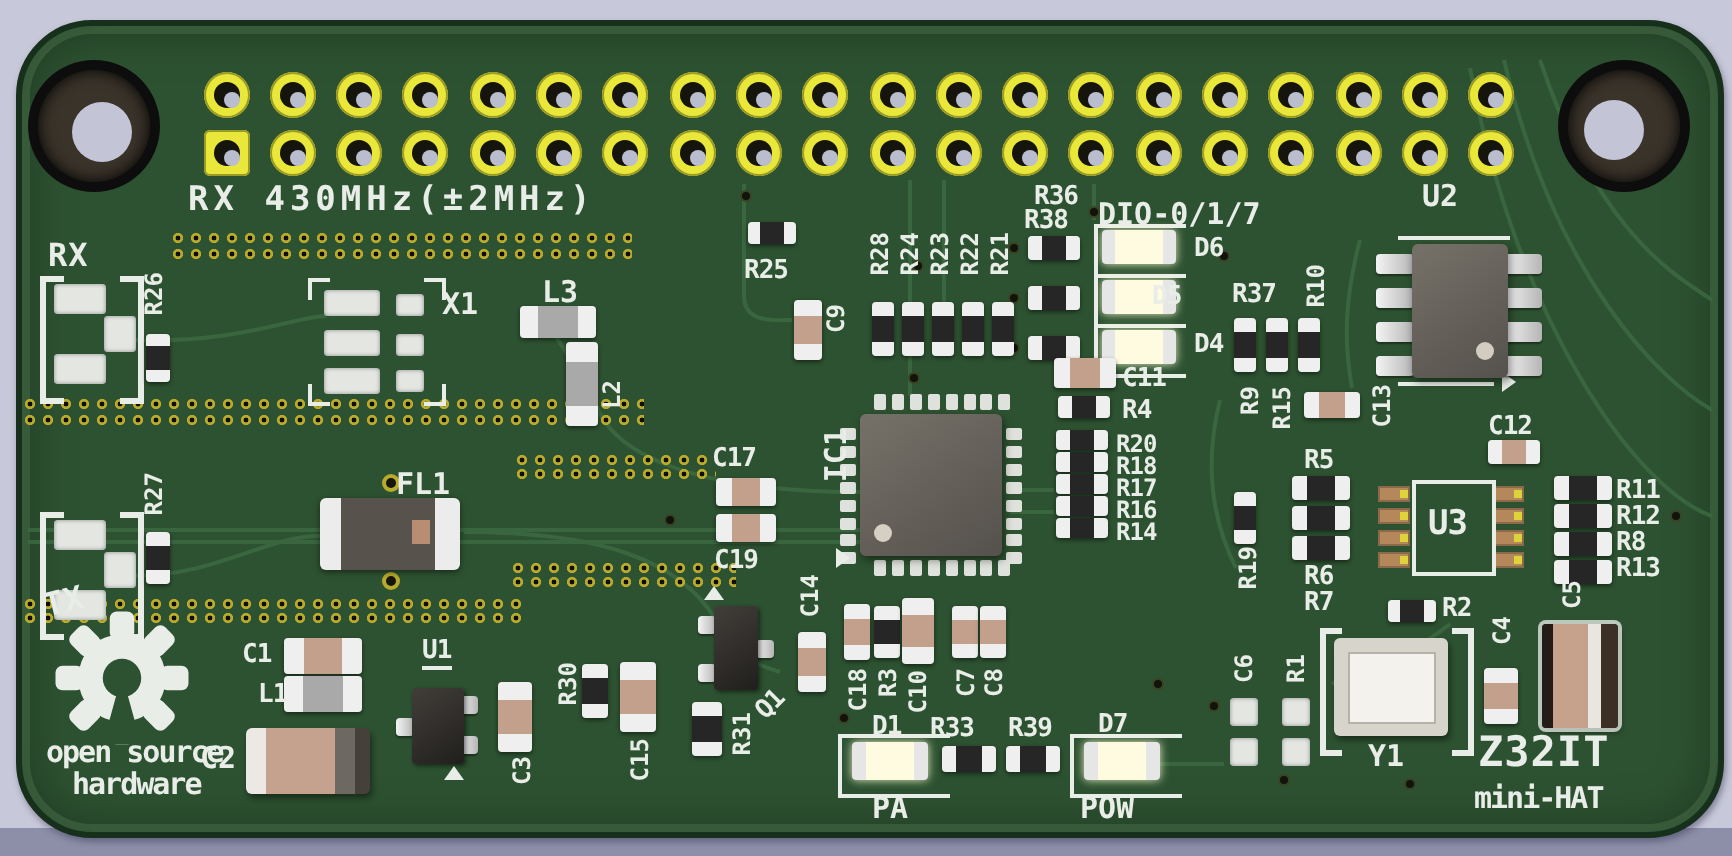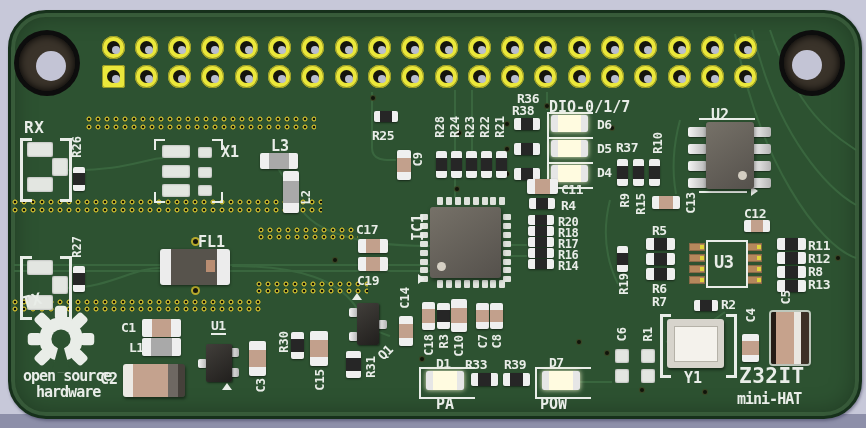--- a/index.html
+++ b/index.html
@@ -493,43 +493,44 @@
       <rect x="-7" y="-38" width="14" height="16" rx="4" transform="rotate(180)"></rect>
       <rect x="-7" y="-38" width="14" height="16" rx="4" transform="rotate(225)"></rect>
       <rect x="-7" y="-38" width="14" height="16" rx="4" transform="rotate(270)"></rect>
       <rect x="-7" y="-38" width="14" height="16" rx="4" transform="rotate(315)"></rect>
       <circle r="25"></circle>
     </g>
     <circle r="11" fill="#2d5231"></circle>
     <path d="M0,-2 L-11,38 L11,38 Z" fill="#2d5231"></path>
   </svg>
 
+  <div class="sk s17" style="left:94px;top:92px">RX 430MHz(±2MHz)</div>
   <div class="sk s16" style="left:24px;top:120px">RX</div>
   <div class="sk s16" style="left:22px;top:293px;transform:rotate(-14deg)">TX</div>
   <div class="sk v" style="left:71px;top:136px">R26</div>
   <div class="sk v" style="left:71px;top:236px">R27</div>
   <div class="sk s15" style="left:221px;top:145px">X1</div>
   <div class="sk s15" style="left:271px;top:139px">L3</div>
   <div class="sk v" style="left:300px;top:190px">L2</div>
   <div class="sk s15" style="left:198px;top:235px">FL1</div>
   <div class="sk" style="left:372px;top:129px">R25</div>
   <div class="sk v" style="left:412px;top:152px">C9</div>
   <div class="sk v" style="left:434px;top:116px">R28</div>
   <div class="sk v" style="left:449px;top:116px">R24</div>
   <div class="sk v" style="left:464px;top:116px">R23</div>
   <div class="sk v" style="left:479px;top:116px">R22</div>
   <div class="sk v" style="left:494px;top:116px">R21</div>
   <div class="sk" style="left:517px;top:92px">R36</div>
   <div class="sk" style="left:512px;top:104px">R38</div>
   <div class="sk s15" style="left:549px;top:100px">DIO-0/1/7</div>
   <div class="sk" style="left:597px;top:118px">D6</div>
-  <div class="sk" style="left:597px;top:142px">D5</div>
+  <div class="sk" style="left:576px;top:142px">D5</div>
   <div class="sk" style="left:616px;top:141px">R37</div>
   <div class="sk" style="left:597px;top:166px">D4</div>
-  <div class="sk s15" style="left:711px;top:108px">U2</div>
+  <div class="sk s15" style="left:711px;top:91px">U2</div>
   <div class="sk v" style="left:652px;top:132px">R10</div>
   <div class="sk v" style="left:619px;top:193px">R9</div>
   <div class="sk v" style="left:635px;top:193px">R15</div>
   <div class="sk v" style="left:685px;top:192px">C13</div>
   <div class="sk" style="left:561px;top:183px">C11</div>
   <div class="sk" style="left:561px;top:199px">R4</div>
   <div class="sk s12" style="left:558px;top:216px">R20</div>
   <div class="sk s12" style="left:558px;top:227px">R18</div>
   <div class="sk s12" style="left:558px;top:238px">R17</div>
   <div class="sk s12" style="left:558px;top:249px">R16</div>

